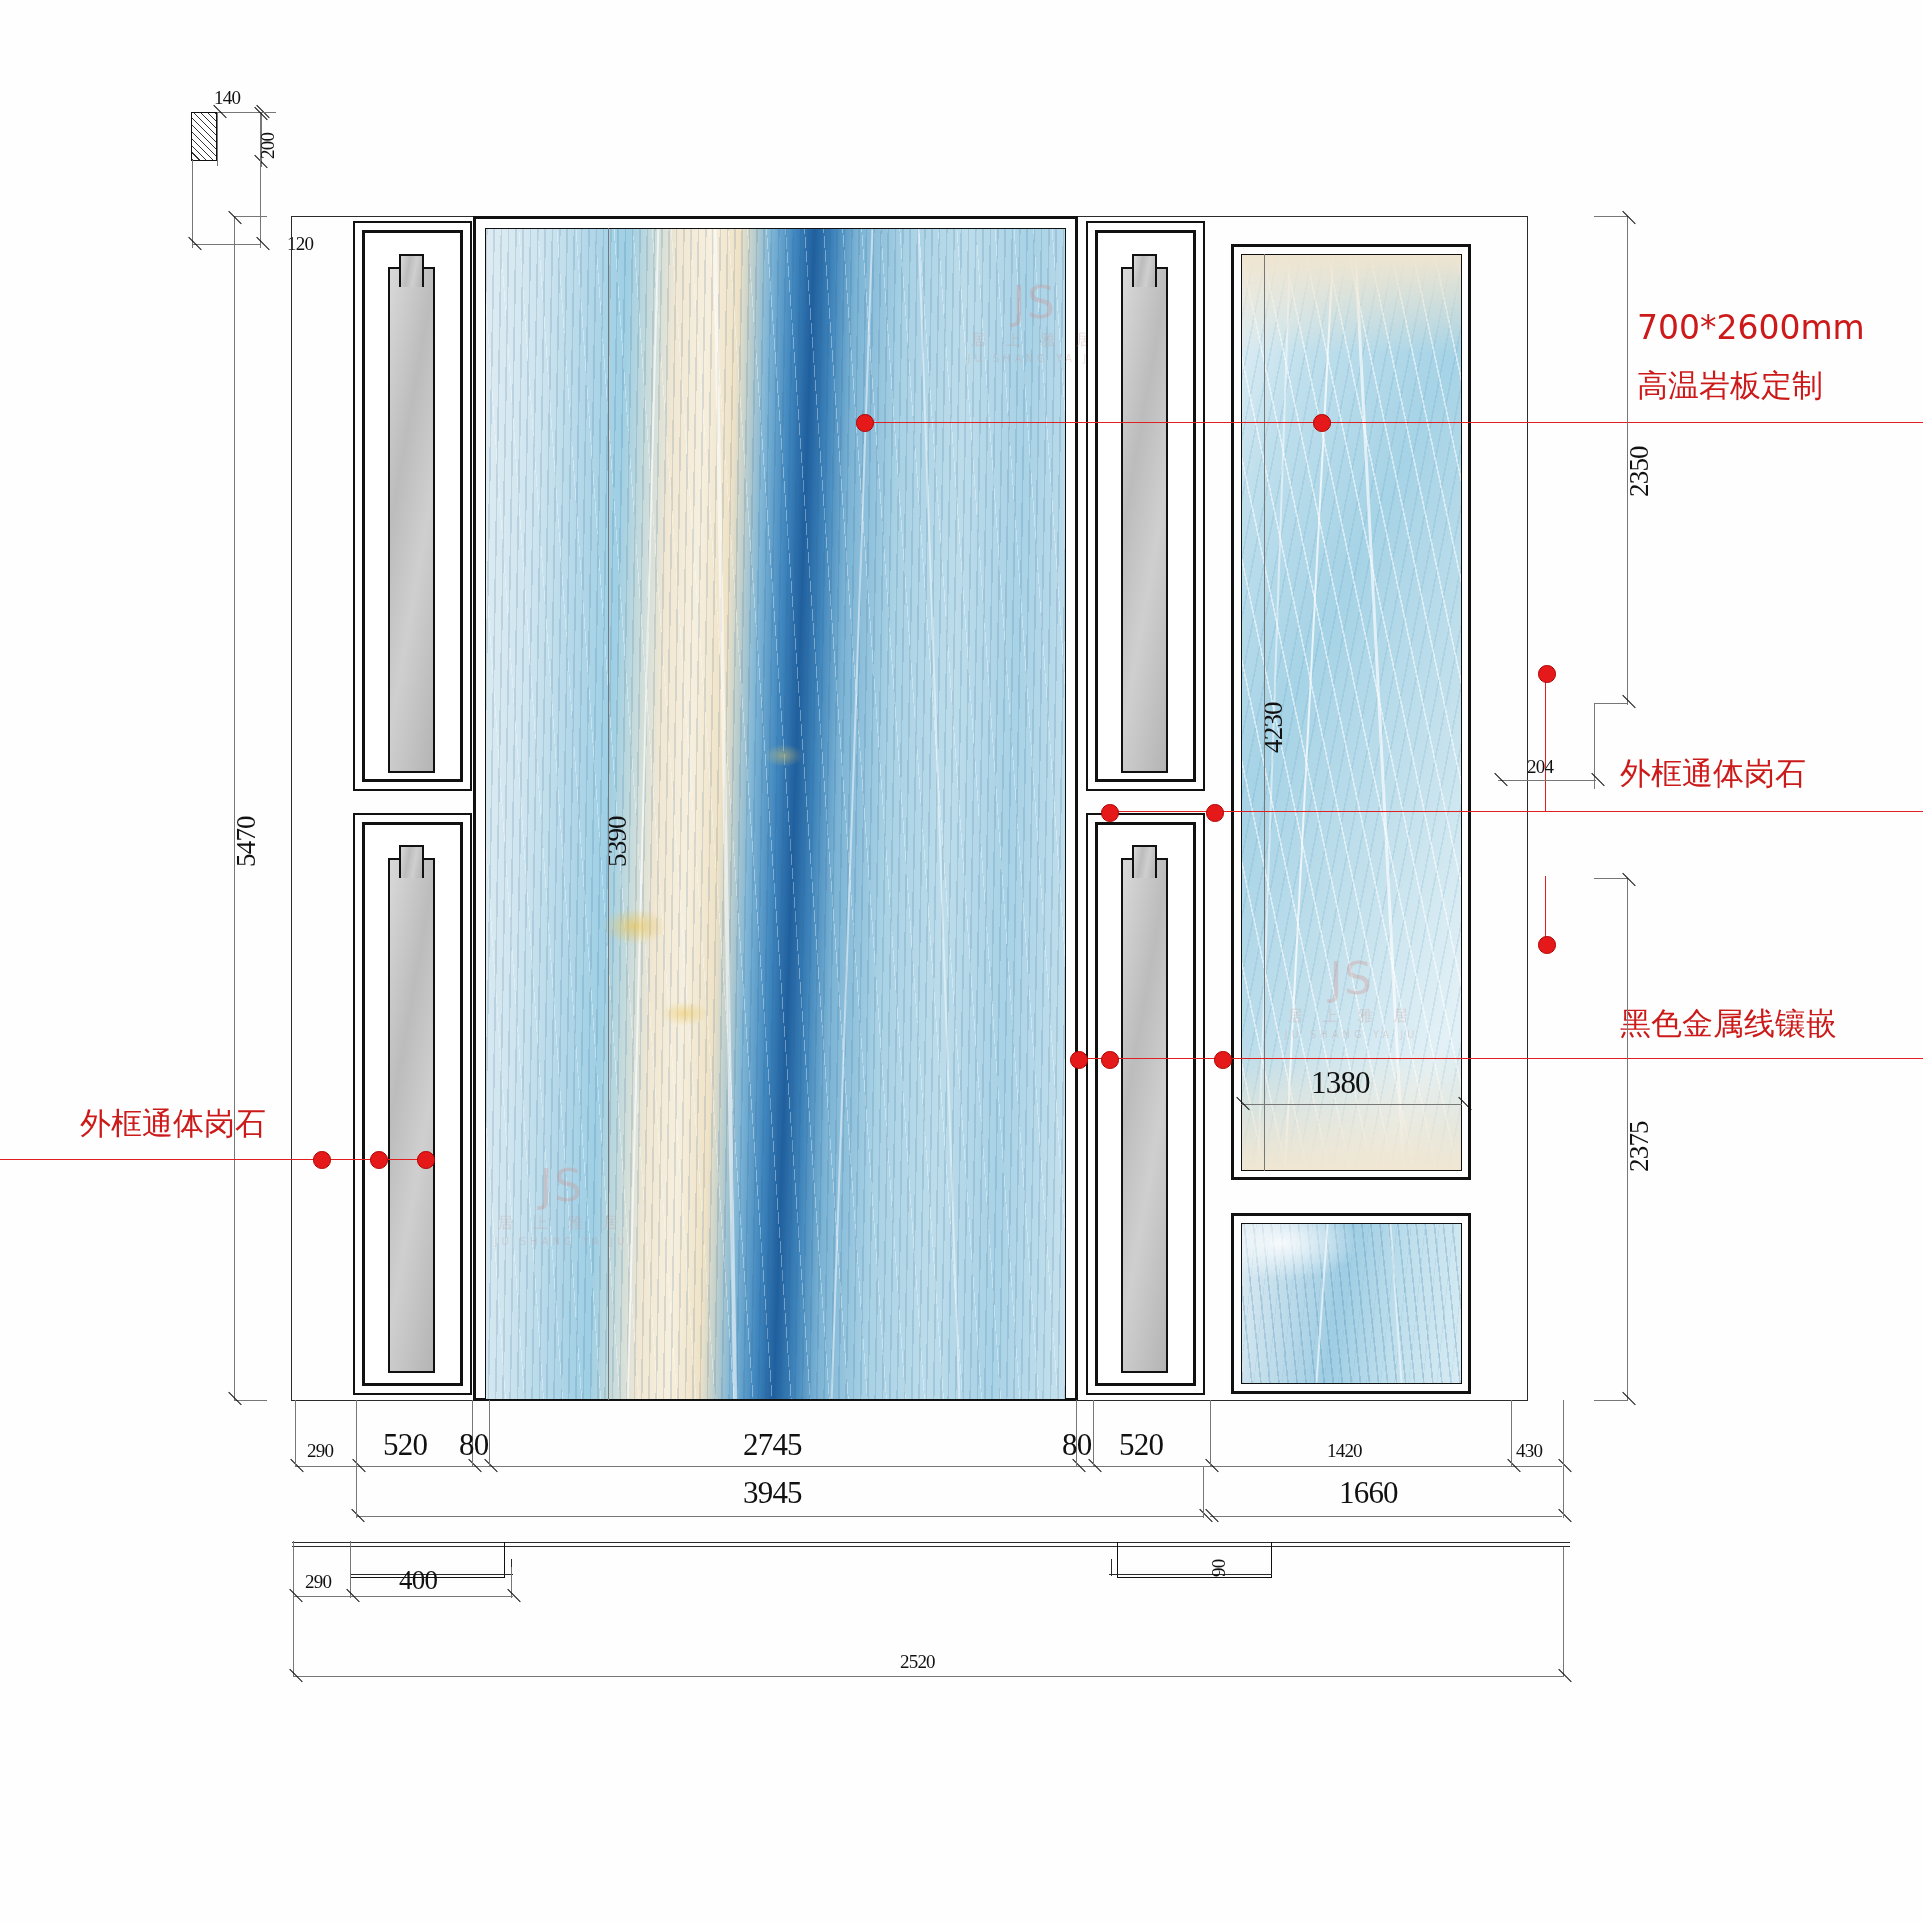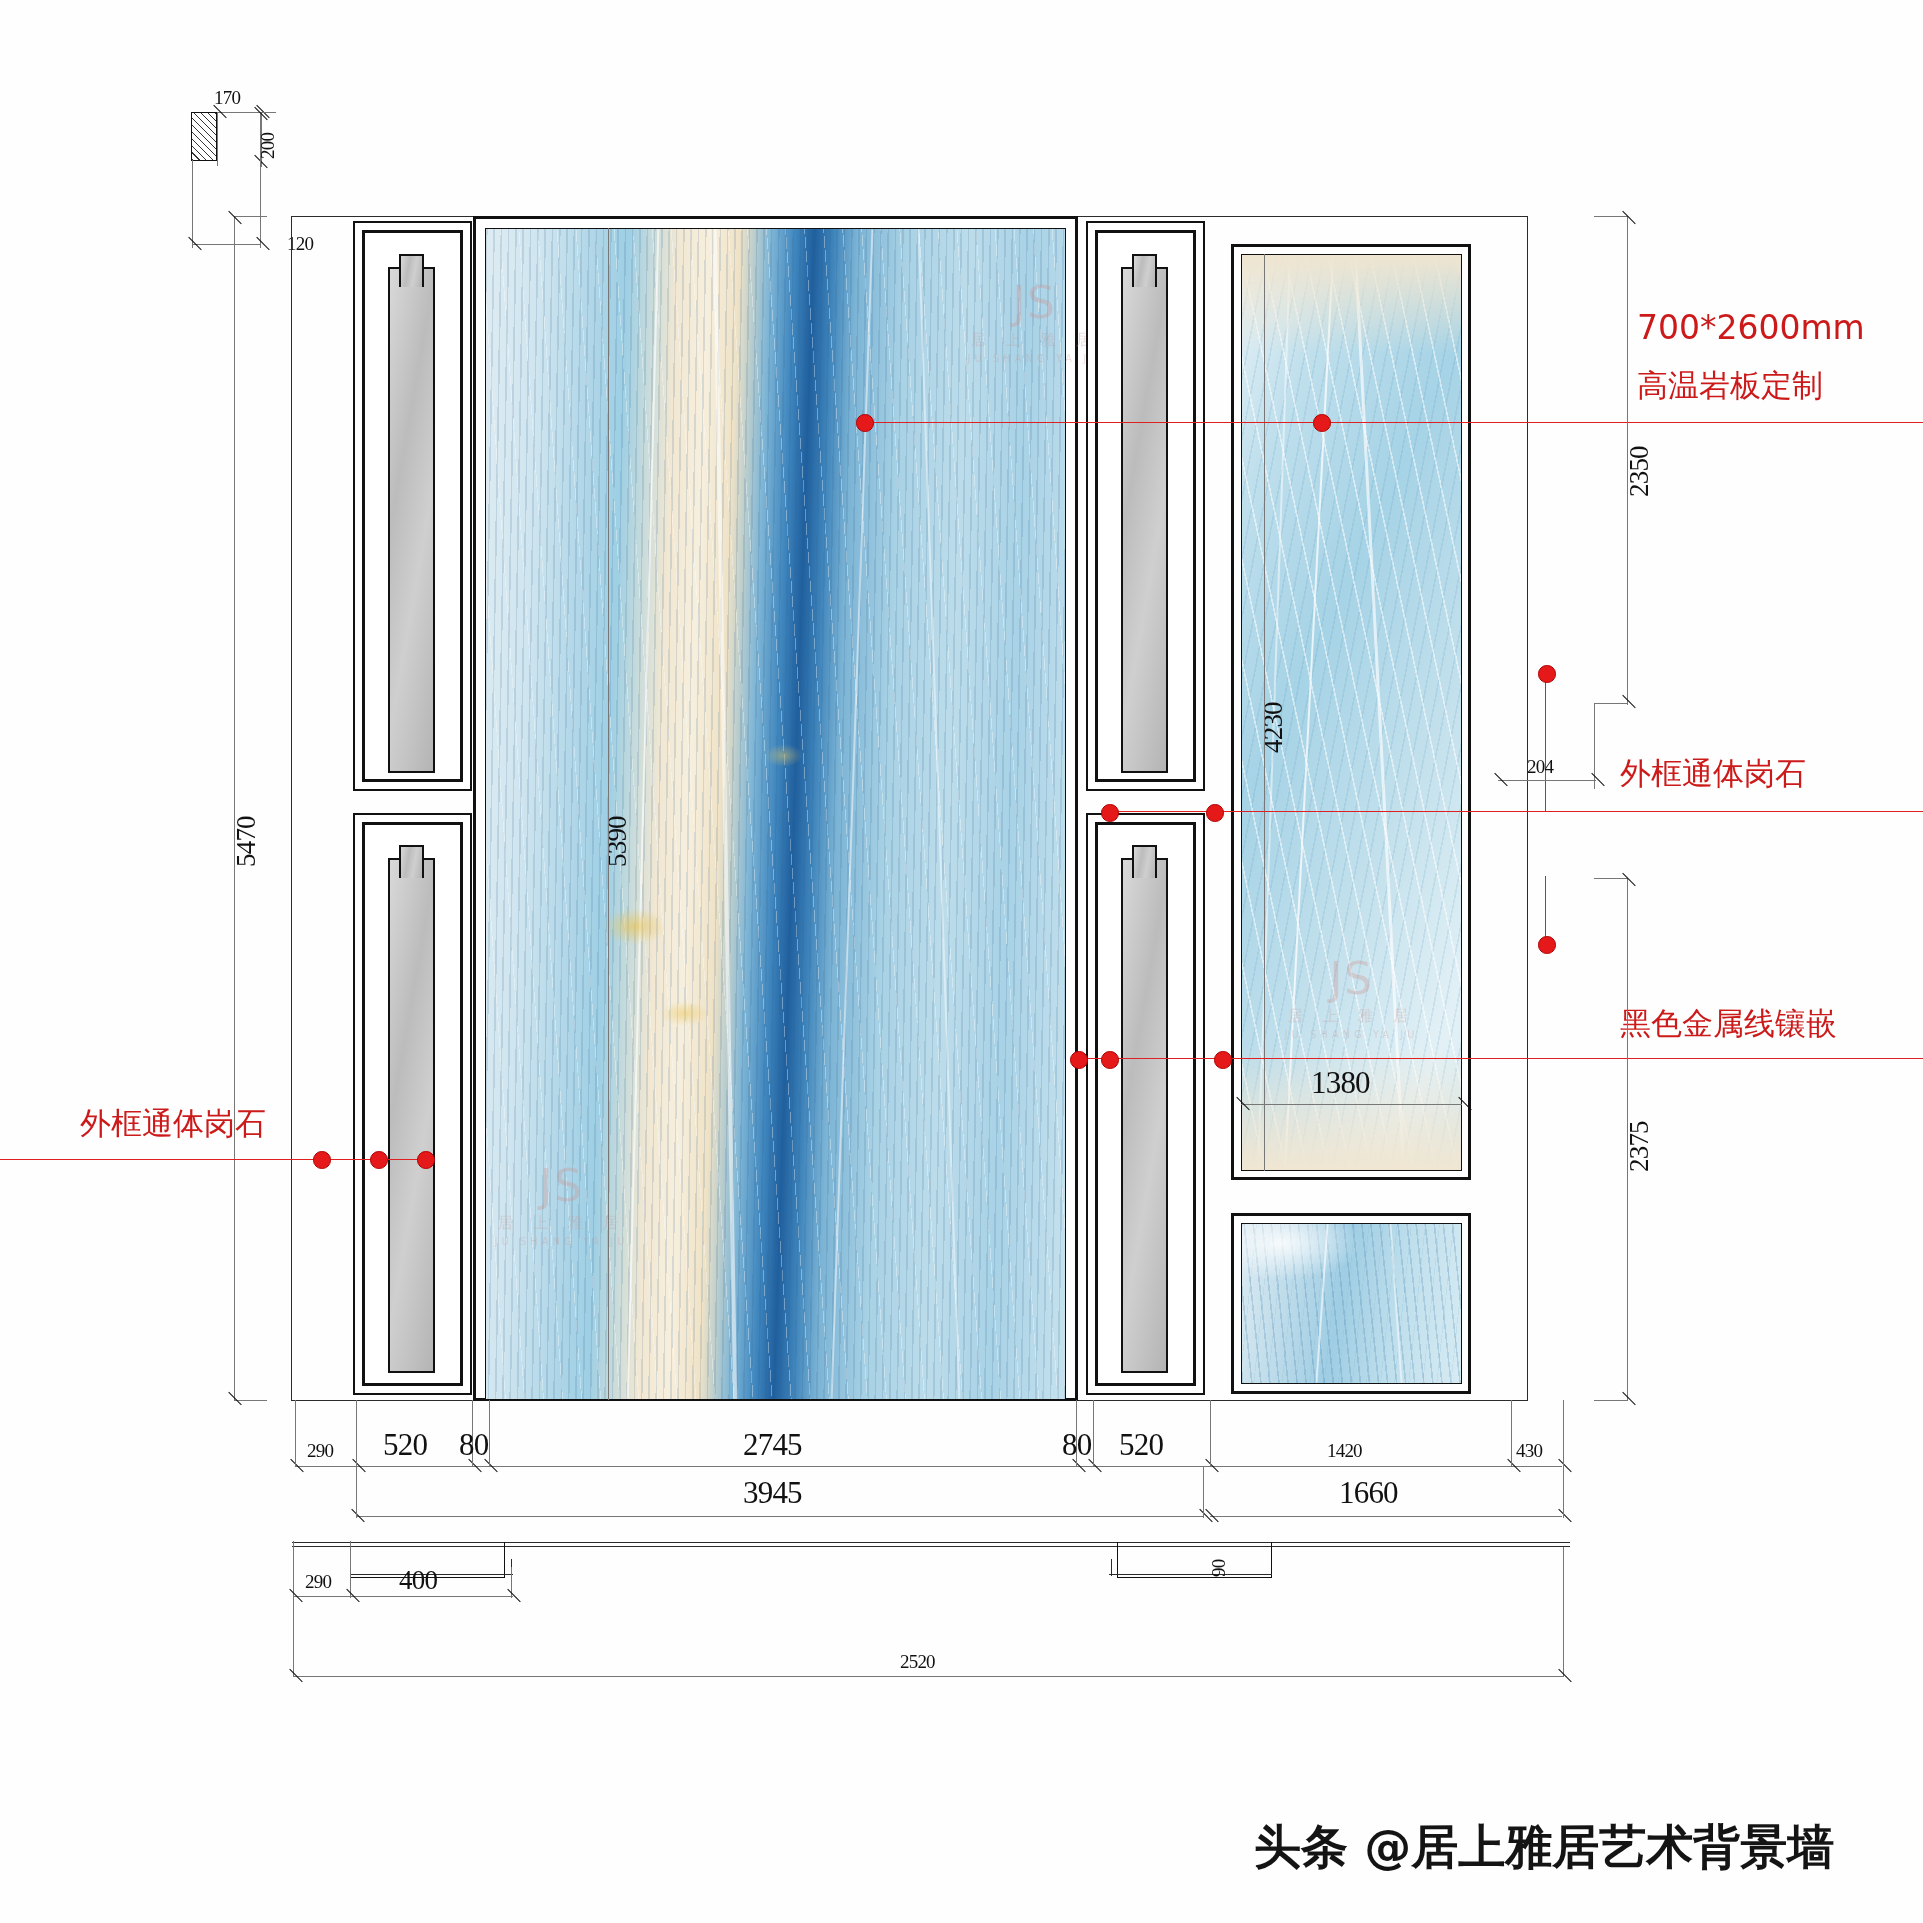--- a/index.html
+++ b/index.html
@@ -96,21 +96,21 @@
 <body>
 
 <div class="canvas">
 
   <div class="hatch abs" style="left:191px;top:112px;width:26px;height:49px;"></div>
   <div class="vthin" style="left:217px;top:112px;height:54px;"></div>
   <div class="vthin" style="left:260px;top:112px;height:54px;"></div>
   <div class="hthin" style="left:217px;top:112px;width:43px;"></div>
   <div class="tick" style="left:211px;top:111px;"></div>
   <div class="tick" style="left:254px;top:111px;"></div>
-  <div class="dim sm" style="left:214px;top:87px;">170</div>
+  <div class="dim sm" style="left:214px;top:87px;">140</div>
 
   <div class="hthin" style="left:260px;top:112px;width:16.3px;"></div>
   <div class="vthin" style="left:261px;top:112px;height:55px;"></div>
   <div class="tick" style="left:252px;top:113px;"></div>
   <div class="tick" style="left:252px;top:161px;"></div>
   <div class="dim sm vert" style="left:257px;top:159px;">200</div>
 
   <div class="hthin" style="left:192px;top:244px;width:68px;"></div>
   <div class="vthin" style="left:192px;top:160px;height:88px;"></div>
   <div class="vthin" style="left:260px;top:160px;height:88px;"></div>
@@ -341,16 +341,15 @@
   <div class="dim md" style="left:399px;top:1565px;">400</div>
 
   <div class="hthin" style="left:293px;top:1676px;width:1270px;"></div>
   <div class="vthin" style="left:293px;top:1596px;height:81px;"></div>
   <div class="vthin" style="left:1563px;top:1547px;height:130px;"></div>
   <div class="tick" style="left:287px;top:1675px;"></div>
   <div class="tick" style="left:1556px;top:1675px;"></div>
   <div class="dim sm" style="left:900px;top:1651px;">2520</div>
 
 
-  <div class="byline" style="left:1254px;top:1816px;">头条 @居上雅居艺术背景墙</div>
 
 </div>
 
 
 </body></html>

